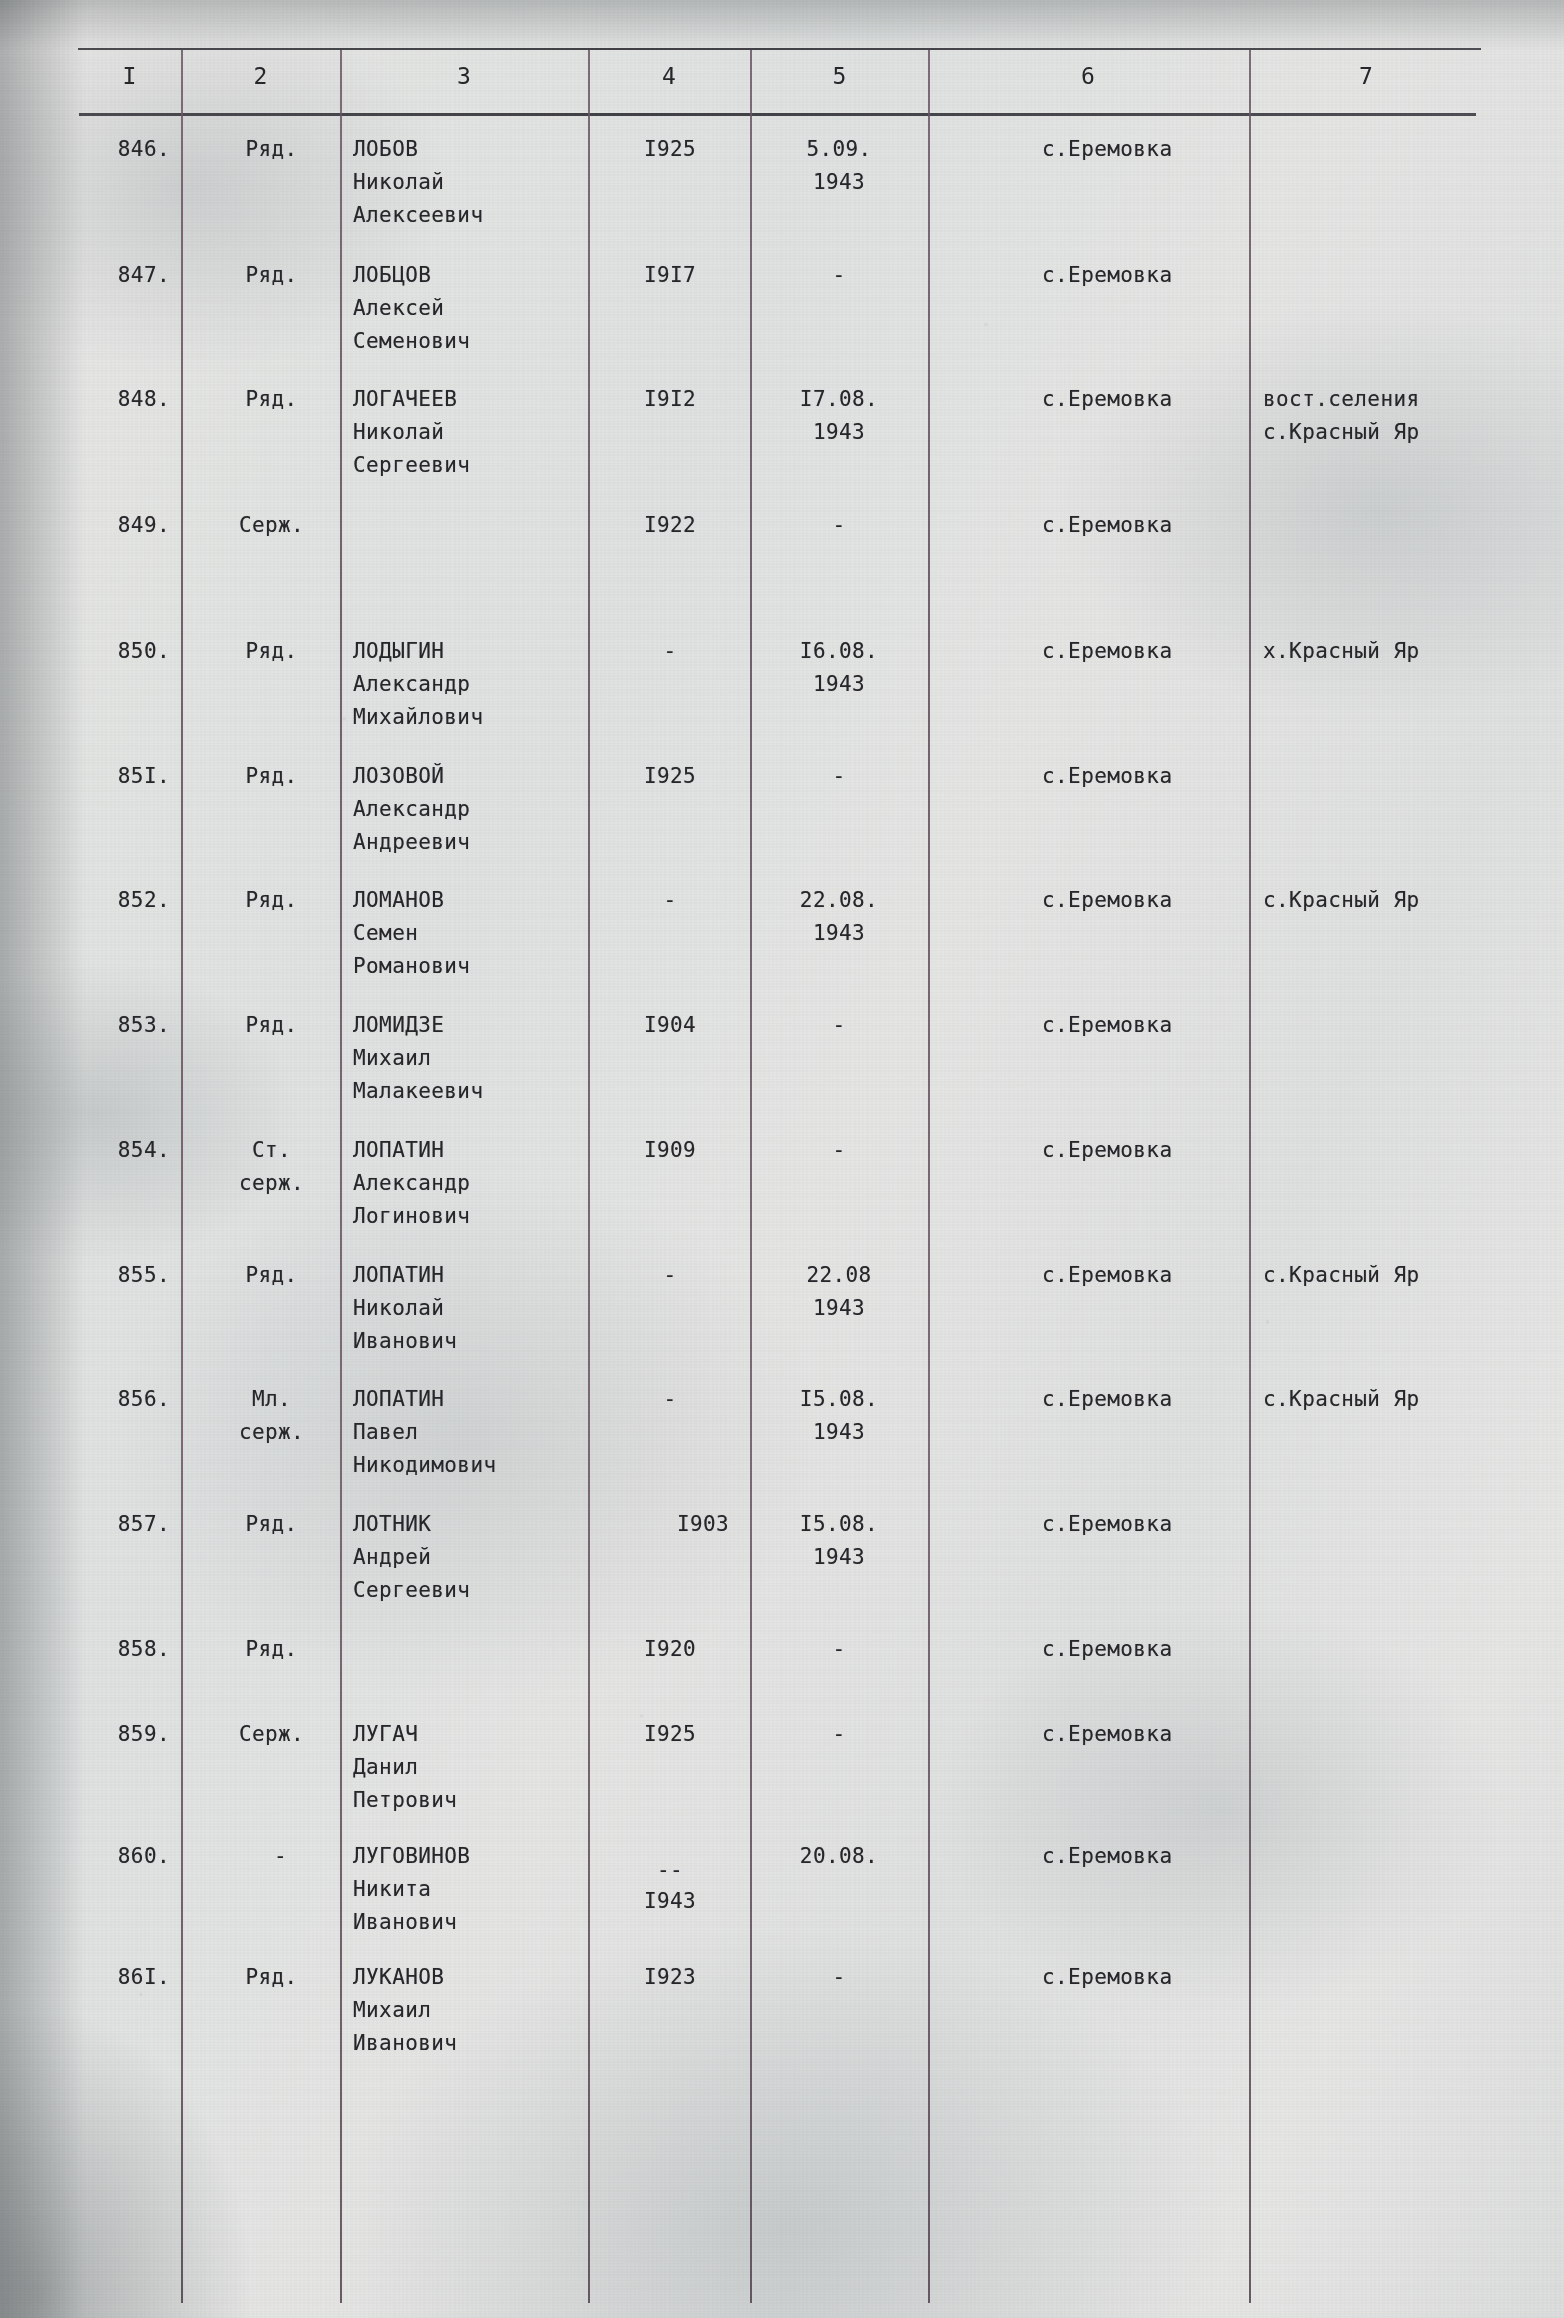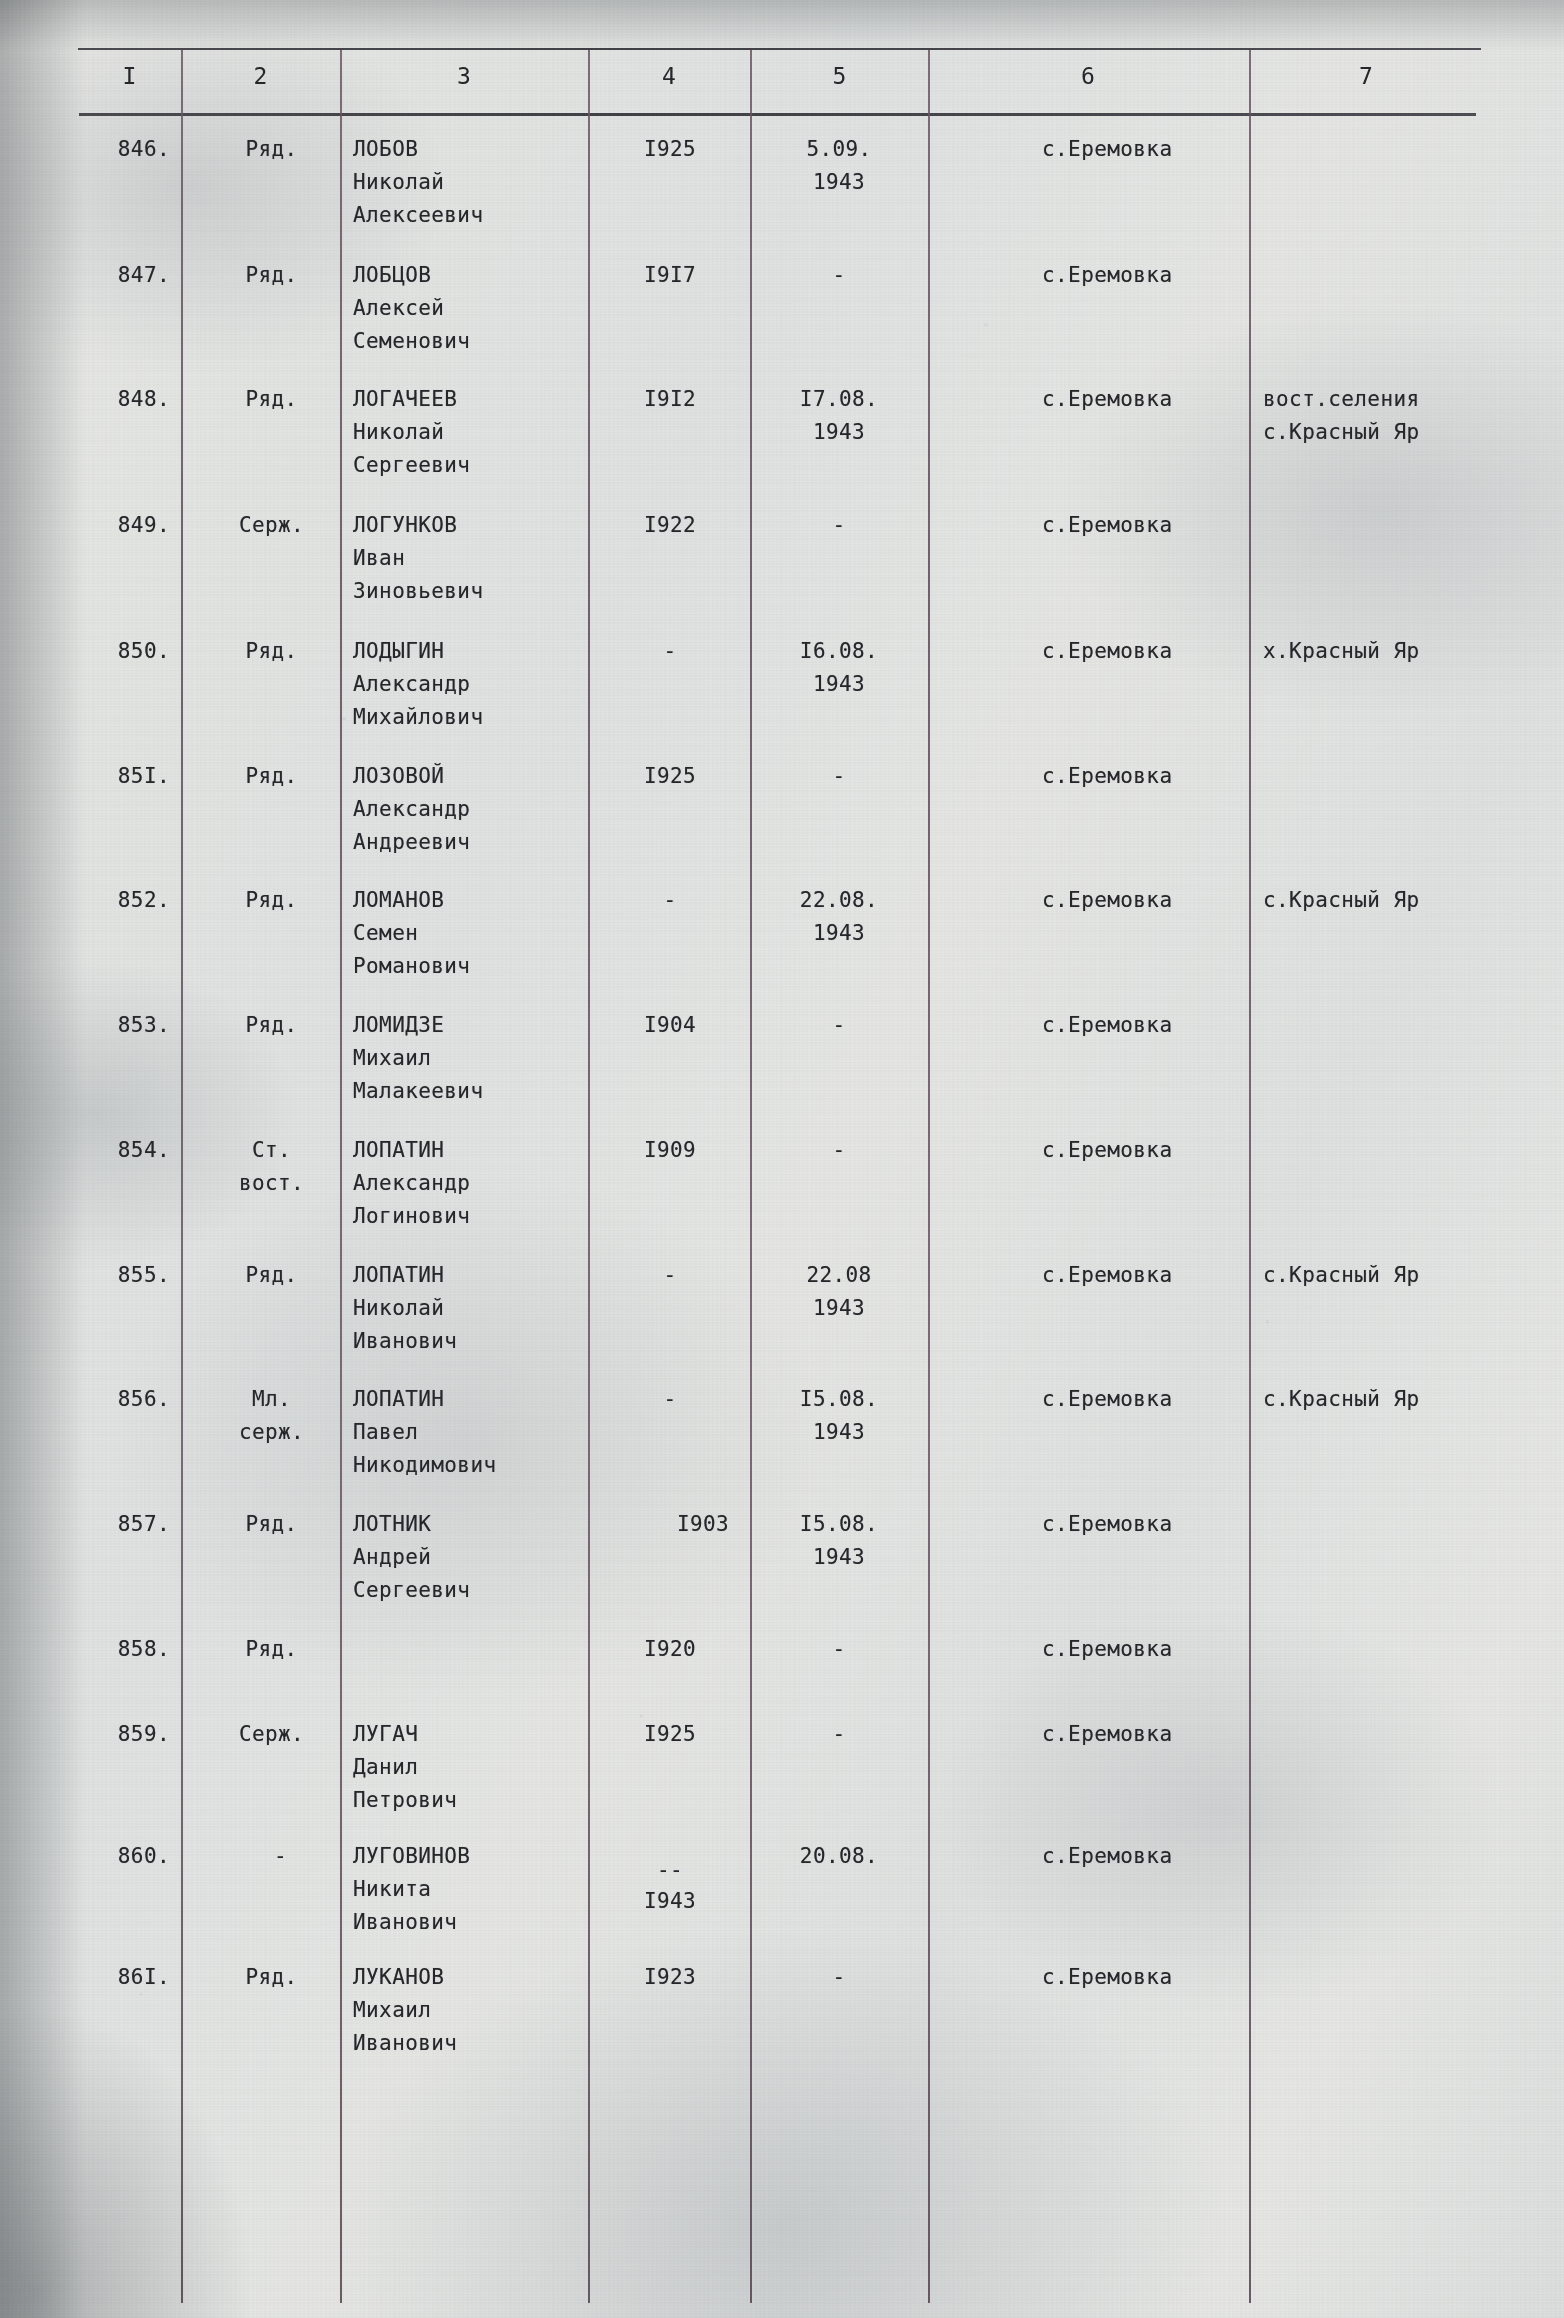--- a/index.html
+++ b/index.html
@@ -157,23 +157,20 @@
 Сергеевич</div>
   <div class="cell c-year" style="left:599px; top:383px; width:142px;">I9I2</div>
   <div class="cell c-date" style="left:757px; top:383px; width:164px;">I7.08.
 1943</div>
   <div class="cell c-place" style="left:1001px; top:383px; width:255px;">с.Еремовка</div>
   <div class="cell c-note" style="left:1263px; top:383px; width:298px;">вост.селения
 с.Красный Яр</div>
 
   <div class="cell c-num" style="left:78px; top:509px; width:92px;">849.</div>
   <div class="cell c-rank" style="left:204px; top:509px; width:135px;">Серж.</div>
-  <div class="cell c-name" style="left:353px; top:509px; width:241px;">ЛОГУНКОВ
-Иван
-Зиновьевич</div>
   <div class="cell c-year" style="left:599px; top:509px; width:142px;">I922</div>
   <div class="cell c-date" style="left:757px; top:509px; width:164px;">-</div>
   <div class="cell c-place" style="left:1001px; top:509px; width:255px;">с.Еремовка</div>
   <div class="cell c-note" style="left:1263px; top:509px; width:283px;"></div>
 
   <div class="cell c-num" style="left:78px; top:635px; width:92px;">850.</div>
   <div class="cell c-rank" style="left:204px; top:635px; width:135px;">Ряд.</div>
   <div class="cell c-name" style="left:353px; top:635px; width:241px;">ЛОДЫГИН
 Александр
 Михайлович</div>
@@ -209,21 +206,21 @@
   <div class="cell c-name" style="left:353px; top:1009px; width:241px;">ЛОМИДЗЕ
 Михаил
 Малакеевич</div>
   <div class="cell c-year" style="left:599px; top:1009px; width:142px;">I904</div>
   <div class="cell c-date" style="left:757px; top:1009px; width:164px;">-</div>
   <div class="cell c-place" style="left:1001px; top:1009px; width:255px;">с.Еремовка</div>
   <div class="cell c-note" style="left:1263px; top:1009px; width:283px;"></div>
 
   <div class="cell c-num" style="left:78px; top:1134px; width:92px;">854.</div>
   <div class="cell c-rank" style="left:204px; top:1134px; width:135px;">Ст.
-вост.</div>
+серж.</div>
   <div class="cell c-name" style="left:353px; top:1134px; width:241px;">ЛОПАТИН
 Александр
 Логинович</div>
   <div class="cell c-year" style="left:599px; top:1134px; width:142px;">I909</div>
   <div class="cell c-date" style="left:757px; top:1134px; width:164px;">-</div>
   <div class="cell c-place" style="left:1001px; top:1134px; width:255px;">с.Еремовка</div>
   <div class="cell c-note" style="left:1263px; top:1134px; width:283px;"></div>
 
   <div class="cell c-num" style="left:78px; top:1259px; width:92px;">855.</div>
   <div class="cell c-rank" style="left:204px; top:1259px; width:135px;">Ряд.</div>

